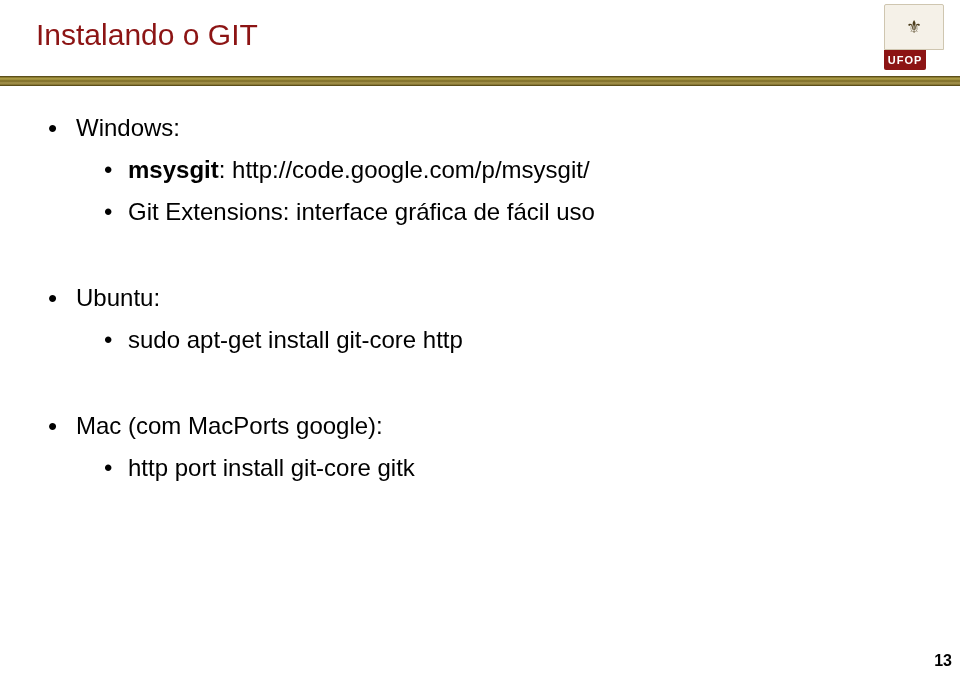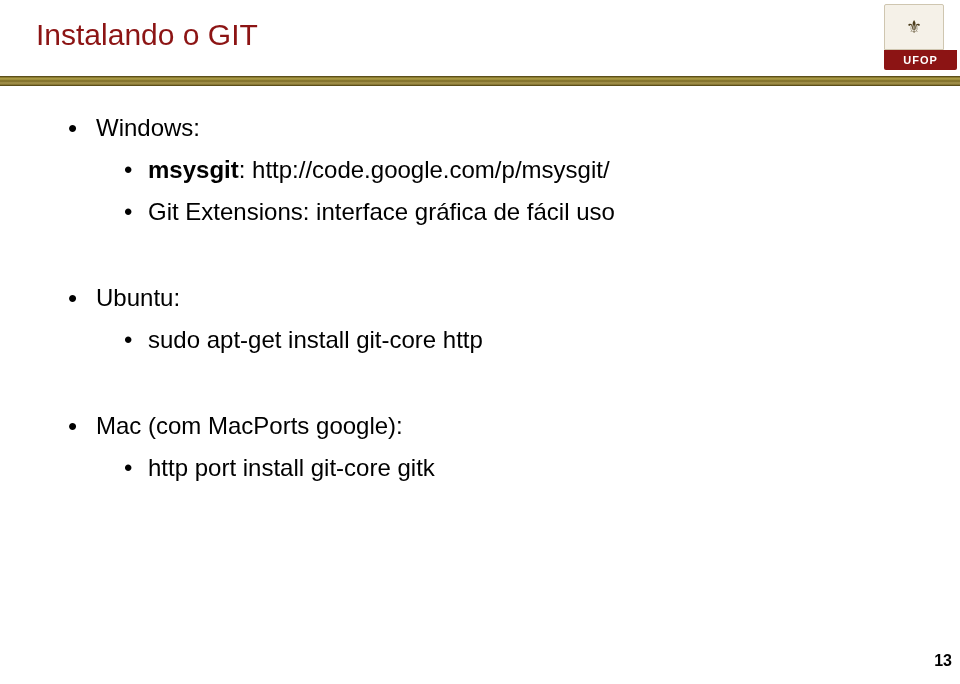--- a/index.html
+++ b/index.html
@@ -49,35 +49,35 @@
     background: #f5f1e8;
     border: 1px solid #cfc6b0;
     border-radius: 2px 2px 0 0;
     display: flex;
     align-items: center;
     justify-content: center;
     font-size: 18px;
     color: #4a3b1a;
   }
   .logo-bottom {
-    width: 73px;
+    width: 42px;
     height: 20px;
     background: #8c1414;
     color: #ffffff;
     font-size: 11px;
     font-weight: bold;
     letter-spacing: 1px;
     display: flex;
     align-items: center;
     justify-content: center;
     border-radius: 0 0 2px 2px;
   }
   .content {
     position: absolute;
-    left: 68px;
+    left: 48px;
     top: 110px;
     right: 58px;
     font-size: 24px;
     line-height: 1.5;
   }
   ul.level1 {
     list-style: none;
     padding: 0;
     margin: 0;
   }

